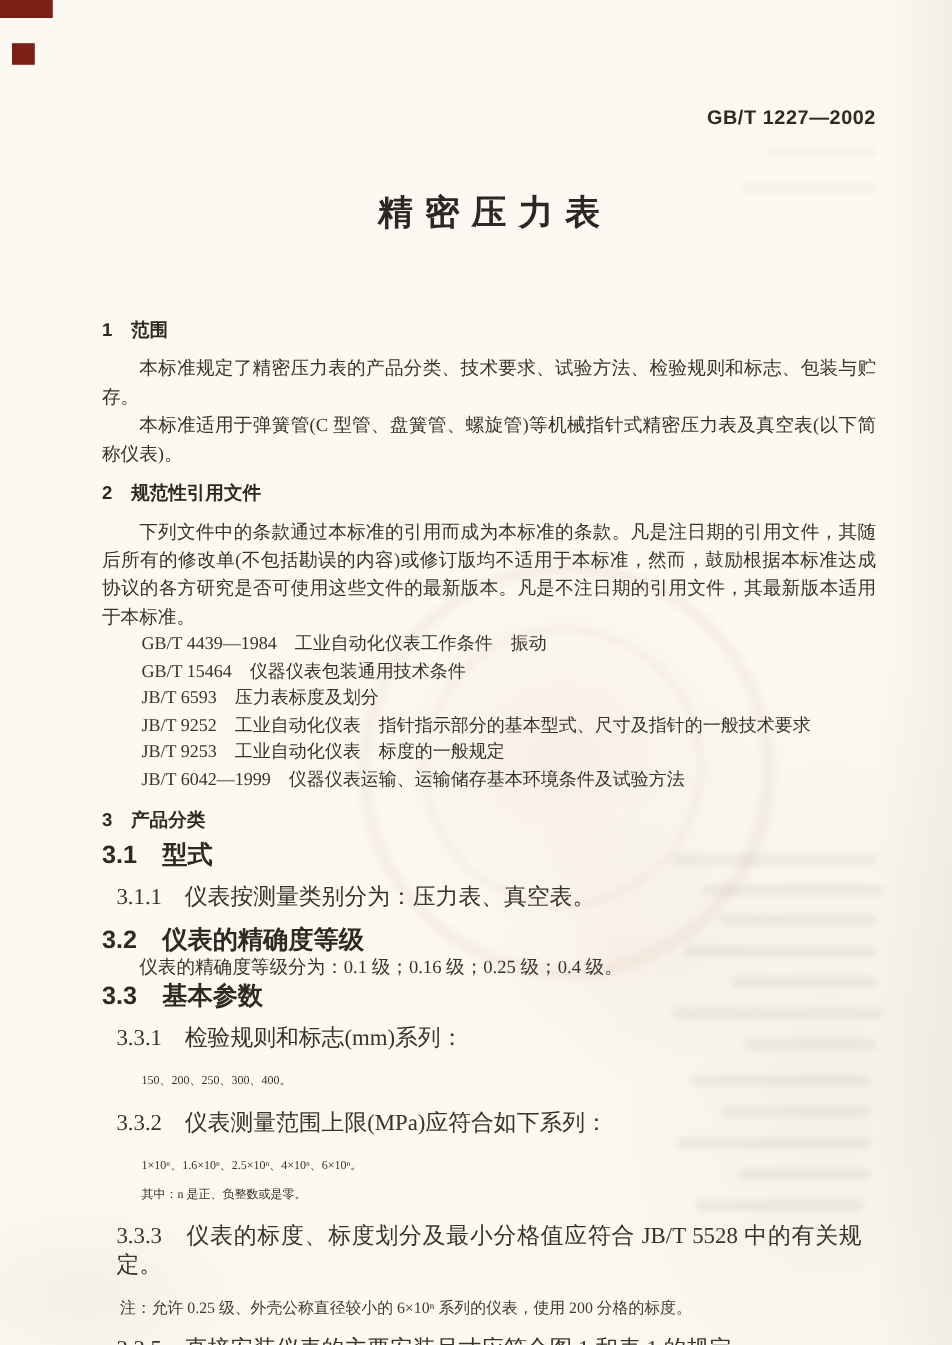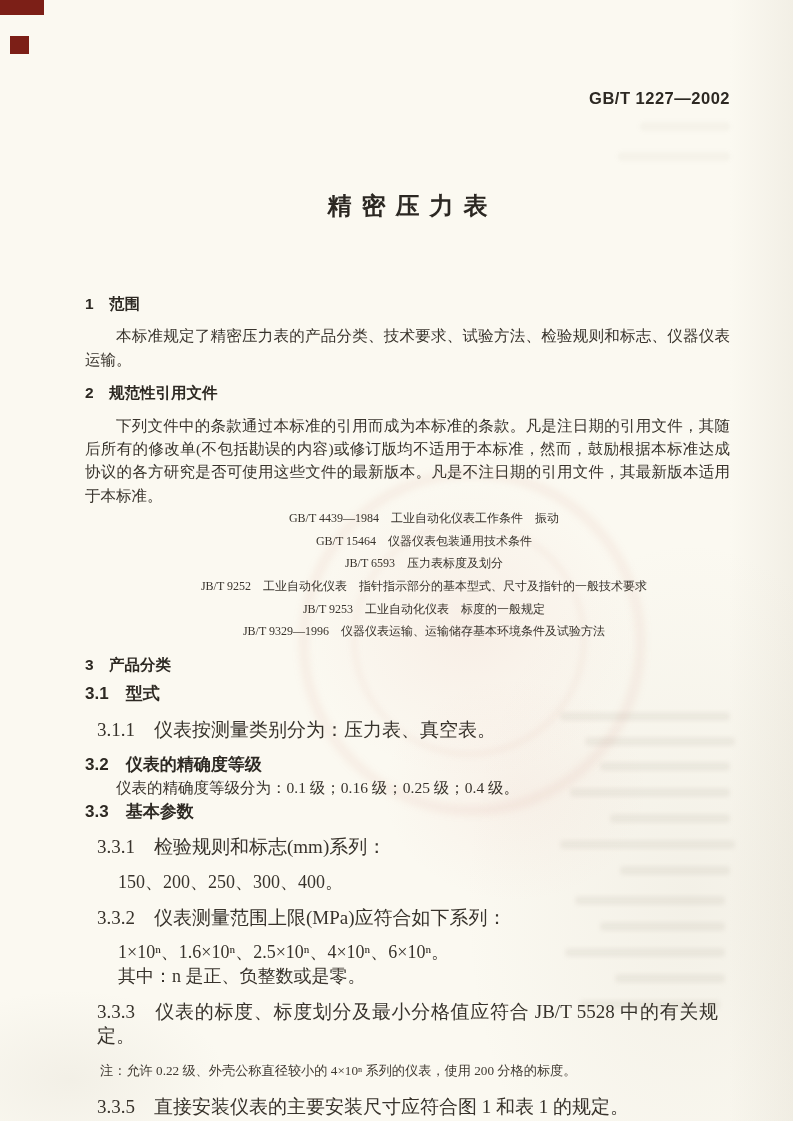--- a/index.html
+++ b/index.html
@@ -12,34 +12,34 @@
       radial-gradient(ellipse 300px 480px at 690px 900px, rgba(172,162,140,0.10), transparent 75%),
       radial-gradient(ellipse 210px 120px at 70px 1080px, rgba(168,158,138,0.10), transparent 75%),
       linear-gradient(to right, rgba(255,255,255,0) 92%, rgba(188,178,158,0.14) 100%);
     font-family:"Liberation Serif","DejaVu Serif",serif;
     color:#38332c;
   }
   .content{position:absolute;left:85px;top:4px;width:645px;}
   .code{margin-top:84px;text-align:right;line-height:20px;
         font-family:"Liberation Sans","DejaVu Sans",sans-serif;
         font-weight:700;font-size:16.5px;letter-spacing:0.5px;color:#2d2923;}
-  .title{margin-top:80px;text-align:center;line-height:36px;
+  .title{margin-top:52px;text-align:center;line-height:36px;
         font-family:"Liberation Sans","DejaVu Sans",sans-serif;
-        font-weight:700;font-size:24px;letter-spacing:10px;text-indent:10px;color:#2b2722;}
+        font-weight:700;font-size:29px;letter-spacing:10px;text-indent:10px;color:#2b2722;}
   .h1{font-family:"Liberation Sans","DejaVu Sans",sans-serif;
       font-weight:700;font-size:15.5px;line-height:23.4px;color:#2d2923;margin:10px 0 9px;}
   .h1.first{margin-top:68px;}
   .h1.s3{margin-bottom:6px;}
   .h2{font-family:"Liberation Sans","DejaVu Sans",sans-serif;
-      font-weight:700;font-size:17px;line-height:23.4px;color:#2d2923;margin:0;}
+      font-weight:700;font-size:21px;line-height:23.4px;color:#2d2923;margin:0;}
   .h2.mt6{margin-top:6px;}
   .p{margin:0;font-size:15.5px;line-height:23.4px;text-align:justify;text-indent:2em;}
   .clause{margin:12px;font-size:19px;line-height:23.4px;text-align:justify;font-family:Liberation Serif, serif;}
-  .ref{margin:0 0 0 33px;font-size:12px;line-height:22.6px;text-align:center;}
-  .ind{margin:0 0 0 33px;font-size:18px;line-height:23.4px;text-indent:0;}
+  .ref{margin:0 0 0 33px;font-size:15px;line-height:22.6px;}
+  .ind{margin:0 0 0 33px;font-size:10px;line-height:23.4px;text-indent:0;}
   .note{margin:0 0 0 15px;font-size:13.2px;line-height:23.4px;color:#403a32;}
   .footer{margin-top:17px;text-align:right;padding-right:18px;font-size:15px;line-height:20px;}
   
   .corner-a{position:absolute;left:0;top:0;width:44px;height:15px;background:#7c1f17;}
   .corner-b{position:absolute;left:10px;top:36px;width:19px;height:18px;background:#7c1f17;}
   .ring{position:absolute;border-radius:50%;pointer-events:none;}
   .ring1{left:300px;top:470px;width:330px;height:330px;border:7px solid rgba(202,120,108,0.12);filter:blur(4px);}
   .ring2{left:352px;top:522px;width:226px;height:226px;border:4px solid rgba(202,120,108,0.09);filter:blur(3px);}
   .ghost{position:absolute;height:9px;border-radius:4px;background:rgba(150,140,118,0.10);filter:blur(2px);pointer-events:none;}
   .ghost.faint{background:rgba(150,140,118,0.06);}
@@ -66,41 +66,42 @@
   <div class="ghost" style="left:600px;top:922px;width:125px;"></div>
   <div class="ghost" style="left:565px;top:948px;width:160px;"></div>
   <div class="ghost" style="left:615px;top:974px;width:110px;"></div>
   <div class="ghost" style="left:580px;top:1000px;width:140px;"></div>
 
   <div class="content">
     <div class="code">GB/T 1227—2002</div>
     <div class="title">精密压力表</div>
 
     <div class="h1 first">1　范围</div>
-    <p class="p">本标准规定了精密压力表的产品分类、技术要求、试验方法、检验规则和标志、仪器仪表运输。</p>
+    <p class="p">本标准规定了精密压力表的产品分类、技术要求、试验方法、检验规则和标志、包装与贮存。</p>
+    <p class="p">本标准适用于弹簧管(C 型管、盘簧管、螺旋管)等机械指针式精密压力表及真空表(以下简称仪表)。</p>
 
     <div class="h1">2　规范性引用文件</div>
     <p class="p">下列文件中的条款通过本标准的引用而成为本标准的条款。凡是注日期的引用文件，其随后所有的修改单(不包括勘误的内容)或修订版均不适用于本标准，然而，鼓励根据本标准达成协议的各方研究是否可使用这些文件的最新版本。凡是不注日期的引用文件，其最新版本适用于本标准。</p>
     <div class="ref">GB/T 4439—1984　工业自动化仪表工作条件　振动</div>
     <div class="ref">GB/T 15464　仪器仪表包装通用技术条件</div>
     <div class="ref">JB/T 6593　压力表标度及划分</div>
     <div class="ref">JB/T 9252　工业自动化仪表　指针指示部分的基本型式、尺寸及指针的一般技术要求</div>
     <div class="ref">JB/T 9253　工业自动化仪表　标度的一般规定</div>
-    <div class="ref">JB/T 9329—1996　仪器仪表运输、运输储存基本环境条件及试验方法</div>
+    <div class="ref">JB/T 6042—1999　仪器仪表运输、运输储存基本环境条件及试验方法</div>
 
     <div class="h1 s3">3　产品分类</div>
     <div class="h2 mt6">3.1　型式</div>
     <div class="clause">3.1.1　仪表按测量类别分为：压力表、真空表。</div>
     <div class="h2">3.2　仪表的精确度等级</div>
     <p class="p">仪表的精确度等级分为：0.1 级；0.16 级；0.25 级；0.4 级。</p>
     <div class="h2">3.3　基本参数</div>
     <div class="clause">3.3.1　检验规则和标志(mm)系列：</div>
     <div class="ind">150、200、250、300、400。</div>
     <div class="clause">3.3.2　仪表测量范围上限(MPa)应符合如下系列：</div>
     <div class="ind">1×10ⁿ、1.6×10ⁿ、2.5×10ⁿ、4×10ⁿ、6×10ⁿ。</div>
     <div class="ind">其中：n 是正、负整数或是零。</div>
     <div class="clause">3.3.3　仪表的标度、标度划分及最小分格值应符合 JB/T 5528 中的有关规定。</div>
-    <div class="note">注：允许 0.22 级、外壳公称直径较小的 4×10ⁿ 系列的仪表，使用 200 分格的标度。</div>
+    <div class="note">注：允许 0.25 级、外壳公称直径较小的 6×10ⁿ 系列的仪表，使用 200 分格的标度。</div>
     <div class="clause">3.3.5　直接安装仪表的主要安装尺寸应符合图 1 和表 1 的规定。</div>
 
     <div class="footer">1</div>
   </div>
 </div>
 
 </body></html>

